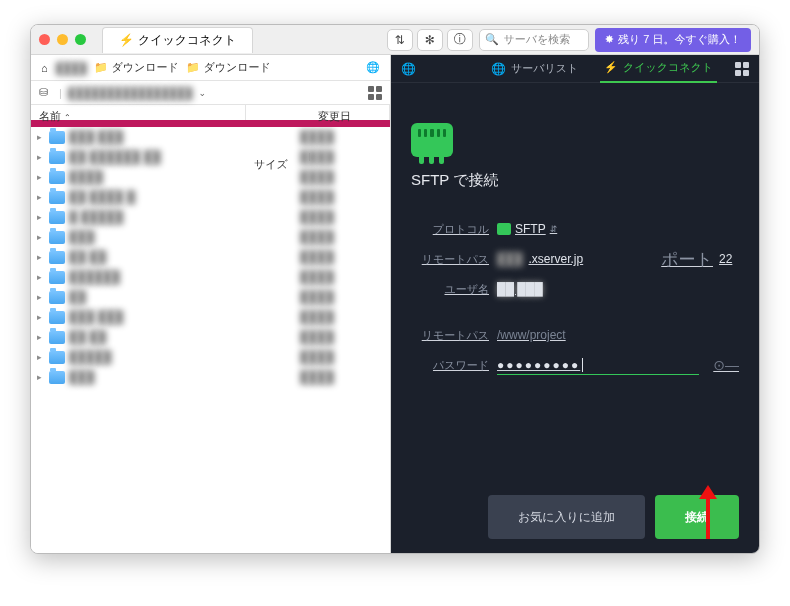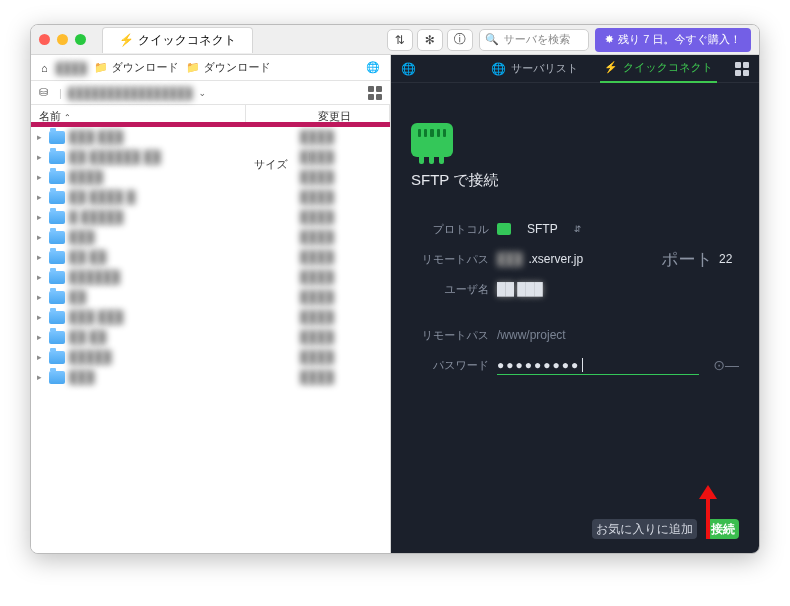--- a/index.html
+++ b/index.html
@@ -17,21 +17,21 @@
   .search { flex:0 0 110px; height:22px; border:1px solid #cfcfcf; border-radius:5px; background:#fff; display:flex; align-items:center; padding:0 6px; gap:4px; font-size:11px; color:#888; }
   .promo { height:24px; padding:0 10px; background:#735fe6; color:#fff; font-size:11px; border-radius:4px; display:flex; align-items:center; gap:4px; }
   .body { flex:1; display:flex; min-height:0; }
   
   .left { flex: 0 0 360px; display:flex; flex-direction:column; border-right:1px solid #d6d6d6; background:#fff; }
   .crumbs { height:26px; border-bottom:1px solid #e3e3e3; display:flex; align-items:center; gap:8px; padding:0 10px; font-size:11px; color:#333; }
   .crumb { display:flex; align-items:center; gap:3px; }
   .pathrow { height:24px; border-bottom:1px solid #e3e3e3; display:flex; align-items:center; padding:0 8px; font-size:11px; gap:6px; }
   .disk-icon{ width:14px; color:#555; }
   .blur { color:transparent; text-shadow:0 0 6px #888; user-select:none; }
-  .cols { height:22px; border-bottom:5px solid #be185d; display:flex; font-size:11px; color:#333; }
+  .cols { height:22px; border-bottom:7px solid #be185d; display:flex; font-size:11px; color:#333; }
   .cols div { padding:4px 8px; border-right:1px solid #e3e3e3; }
   .c-name{flex:1;} .c-size{width:64px;margin-top:48px;} .c-date{width:80px; border-right:none;}
   .files { flex:1; overflow:auto; font-size:12px; }
   .frow { display:flex; align-items:center; height:20px; padding:0 6px; gap:4px; }
   .disc { color:#8a8a8a; font-size:9px; width:8px; }
   .foldericon { width:16px; height:13px; background:linear-gradient(#7ac4ff,#4aa7f0); border-radius:2px; position:relative; }
   .foldericon::before{content:"";position:absolute;top:-3px;left:1px;width:6px;height:3px;background:#7ac4ff;border-radius:1px 1px 0 0;}
   .fname{ flex:1; } .fdate{ width:84px; text-align:left; }
   
   .right { flex:1; background:#1b202b; color:#cfd3dc; display:flex; flex-direction:column; position:relative; }
@@ -40,34 +40,34 @@
   .rtab.active { color:#3ec850; border-bottom:2px solid #3ec850; }
   .rtab .globe, .rtabs .globe { font-size:12px; }
   .grid4 { margin-left:auto; width:14px; height:14px; display:grid; grid-template:1fr 1fr/1fr 1fr; gap:2px; }
   .grid4 span{background:#cfd3dc;border-radius:1px;}
   .connect-wrap{ flex:1; display:flex; flex-direction:column; align-items:flex-start; padding:40px 20px 14px; }
   .plug { width:42px; height:34px; background:#34c759; border-radius:6px; position:relative; margin-bottom:14px; }
   .plug::after{content:"";position:absolute;bottom:-7px;left:8px;width:5px;height:9px;background:#34c759;border-radius:2px;box-shadow:10px 0 #34c759,20px 0 #34c759;}
   .plug .slots{position:absolute;top:6px;left:7px;right:7px;height:8px;display:flex;gap:3px;}
   .plug .slots span{flex:1;background:#0e7a2d;border-radius:1px;}
   .ctitle { font-size:15px; color:#e6e8ee; margin-bottom:24px; }
-  .form { width:100%; font-size:12px; }
+  .form { width:100%; font-size:12px;text-decoration:underline; }
   .formrow { display:flex; align-items:center; min-height:30px; gap:8px; padding:2px 0; }
   .flab { width:78px; text-align:right; color:#8b93a3; font-size:11px; }
   .fval { flex:1; display:flex; align-items:center; gap:6px; color:#dfe3ea; }
-  .proto-chip{display:flex;align-items:center;gap:16px;}
+  .proto-chip{display:flex;align-items:center;gap:4px;}
   .proto-ico{width:14px;height:12px;background:#34c759;border-radius:2px;}
   .chev{font-size:9px;color:#8b93a3;}
   .portlab{color:#8b93a3;font-size:17px;margin-left:auto;}
   .portv{color:#dfe3ea;min-width:20px;}
   .pwline{ flex:1; border-bottom:1px solid #34c759; padding:2px 0; letter-spacing:2px; color:#dfe3ea; display:flex; align-items:center; }
   .caret{display:inline-block;width:1px;height:14px;background:#dfe3ea;margin-left:2px;}
   .keyicon{color:#6f7787;font-size:14px;margin-left:6px;}
   .actions { margin-top:auto; width:100%; display:flex; justify-content:flex-end; gap:10px; padding-top:20px; }
-  .btn { height:20px; padding:0 4px; border-radius:4px; font-size:12px; border:none; display:flex; align-items:center; cursor:pointer; }
+  .btn { height:44px; padding:0 30px; border-radius:4px; font-size:12px; border:none; display:flex; align-items:center; cursor:pointer; }
   .btn.fav { background:#3a4150; color:#d5d9e2; }
   .btn.go { background:#3bbd4e; color:#fff; font-weight:600; }
   .arrow { position:absolute; right:42px; bottom:14px; }
   .arrow-body{width:4px;height:40px;background:#e11;}
   .arrow-head{width:0;height:0;border-left:9px solid transparent;border-right:9px solid transparent;border-bottom:14px solid #e11;margin-left:-7px;}
   .grid4b{width:14px;height:14px;display:grid;grid-template:1fr 1fr/1fr 1fr;gap:2px;margin-left:auto;}
   .grid4b span{background:#666;border-radius:1px;}
   .globe-l{color:#555;}
   .sep{color:#ccc;}
 </style>

